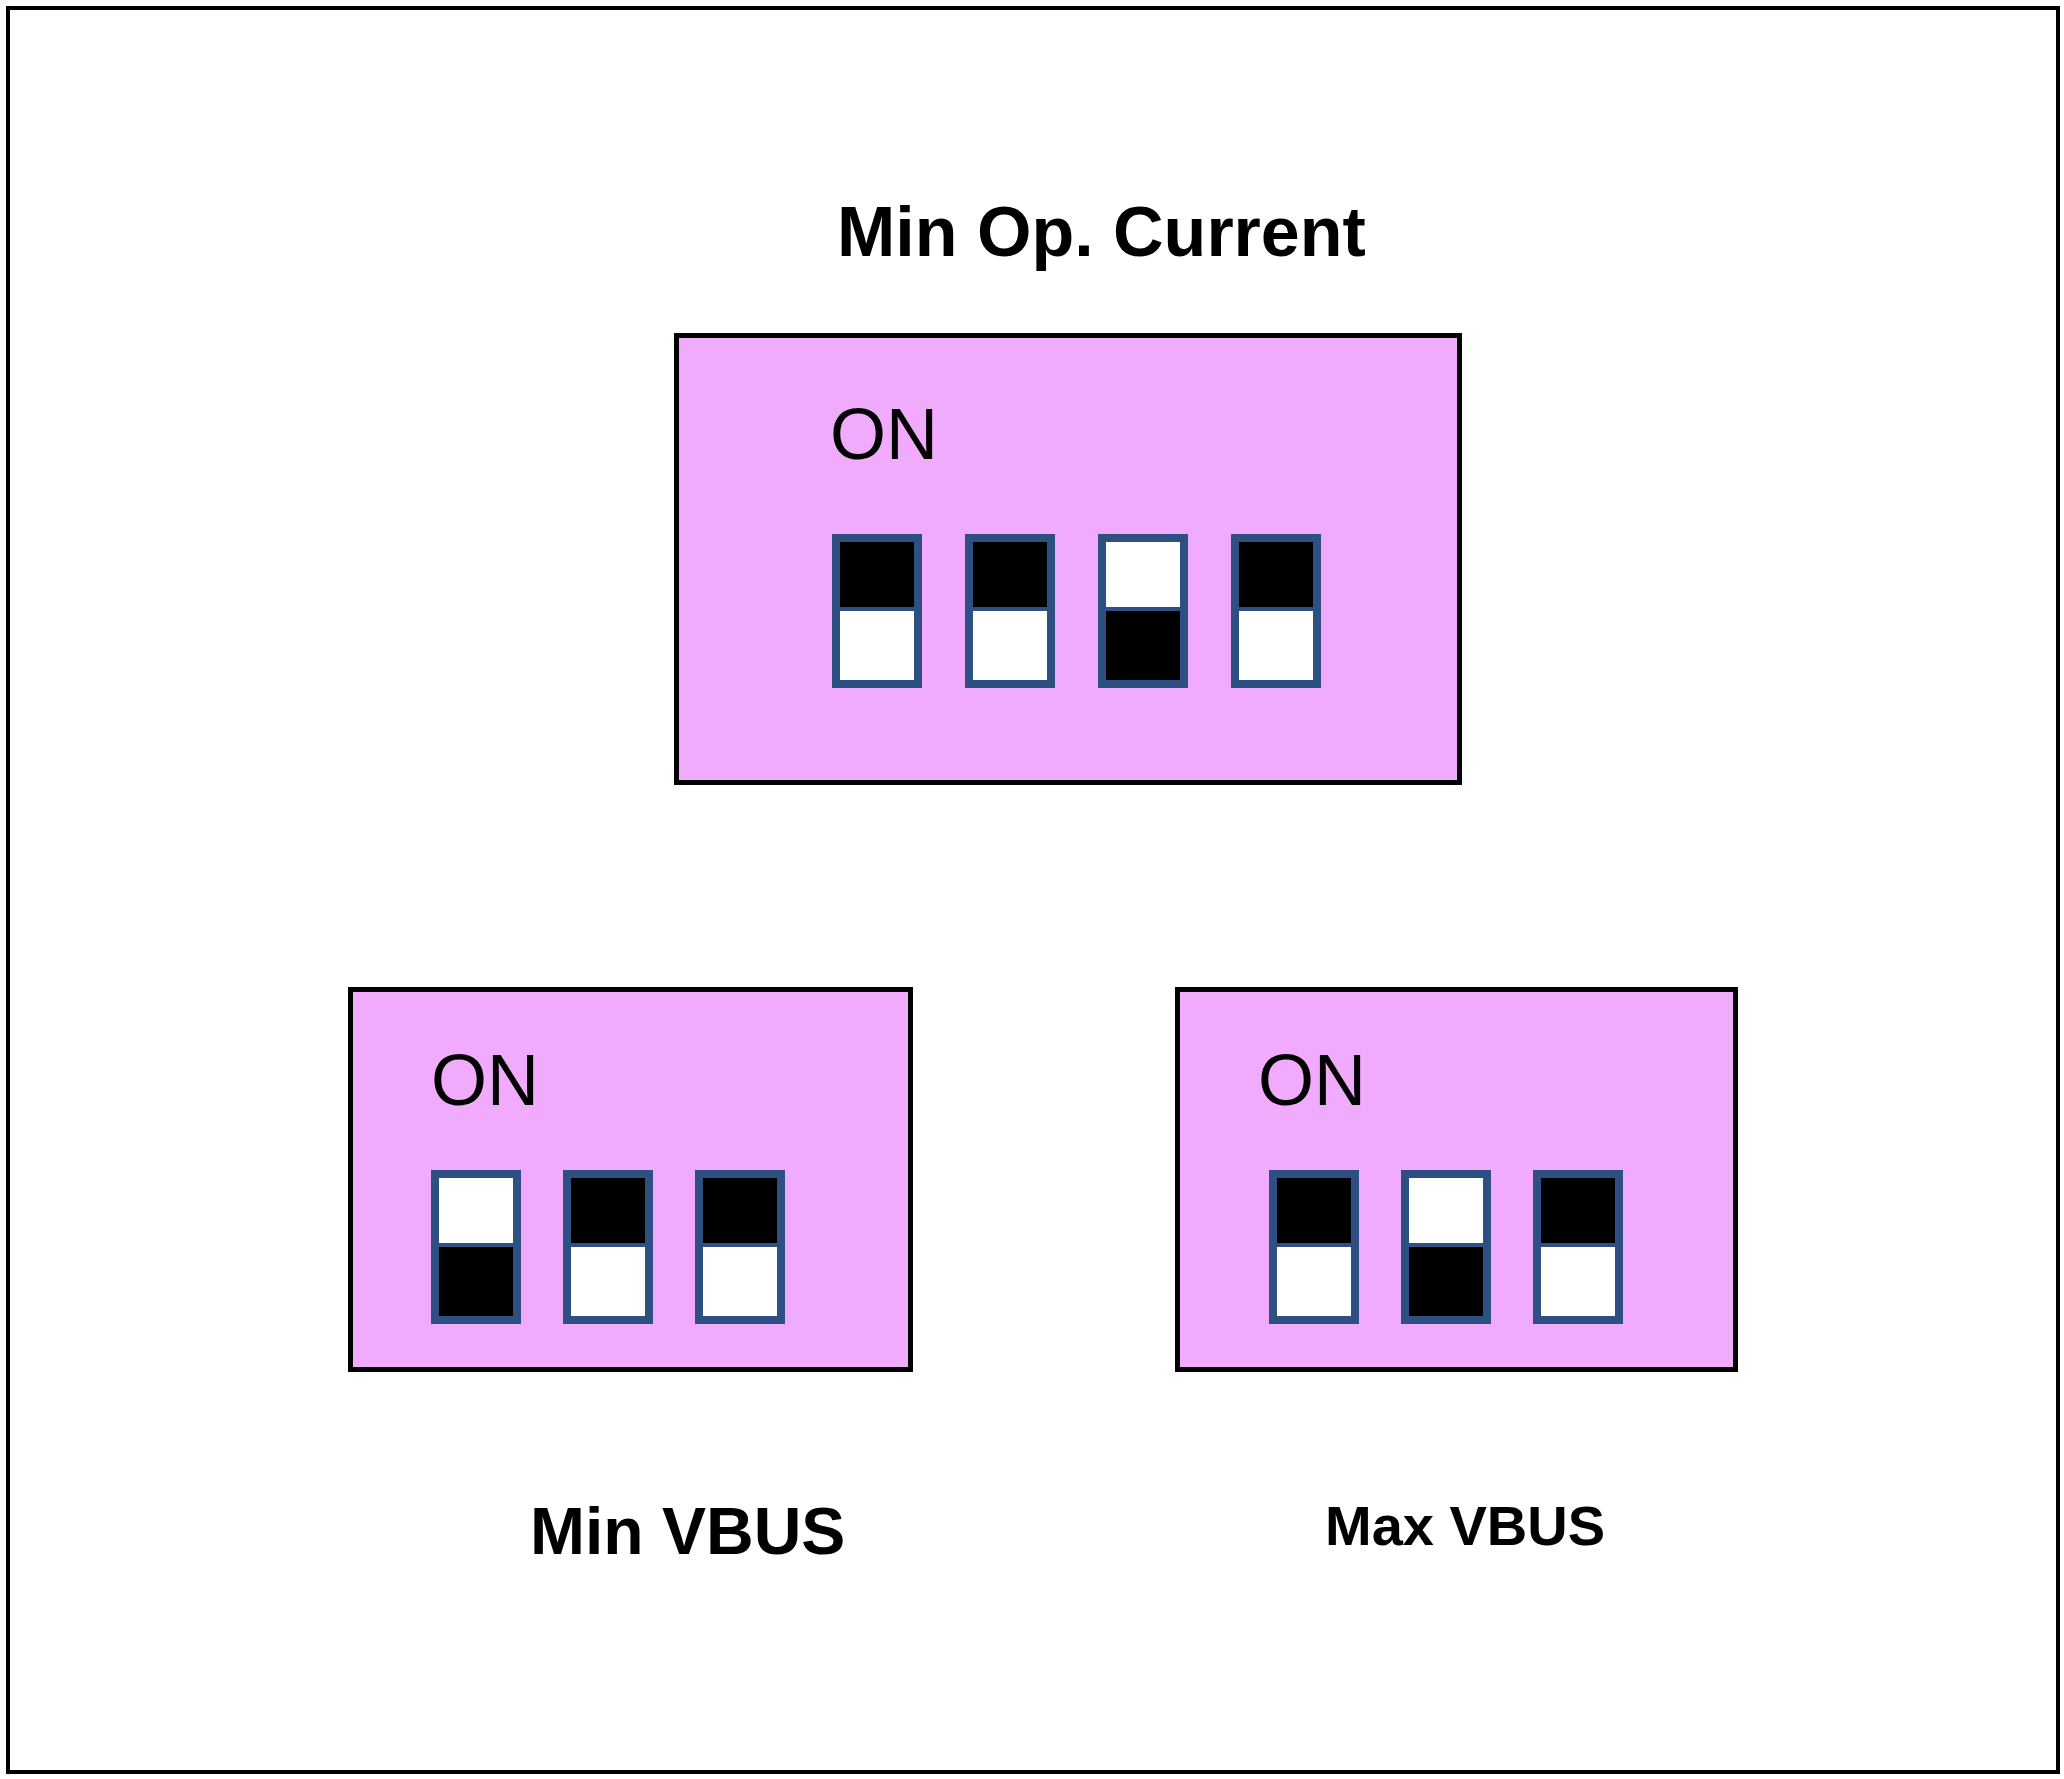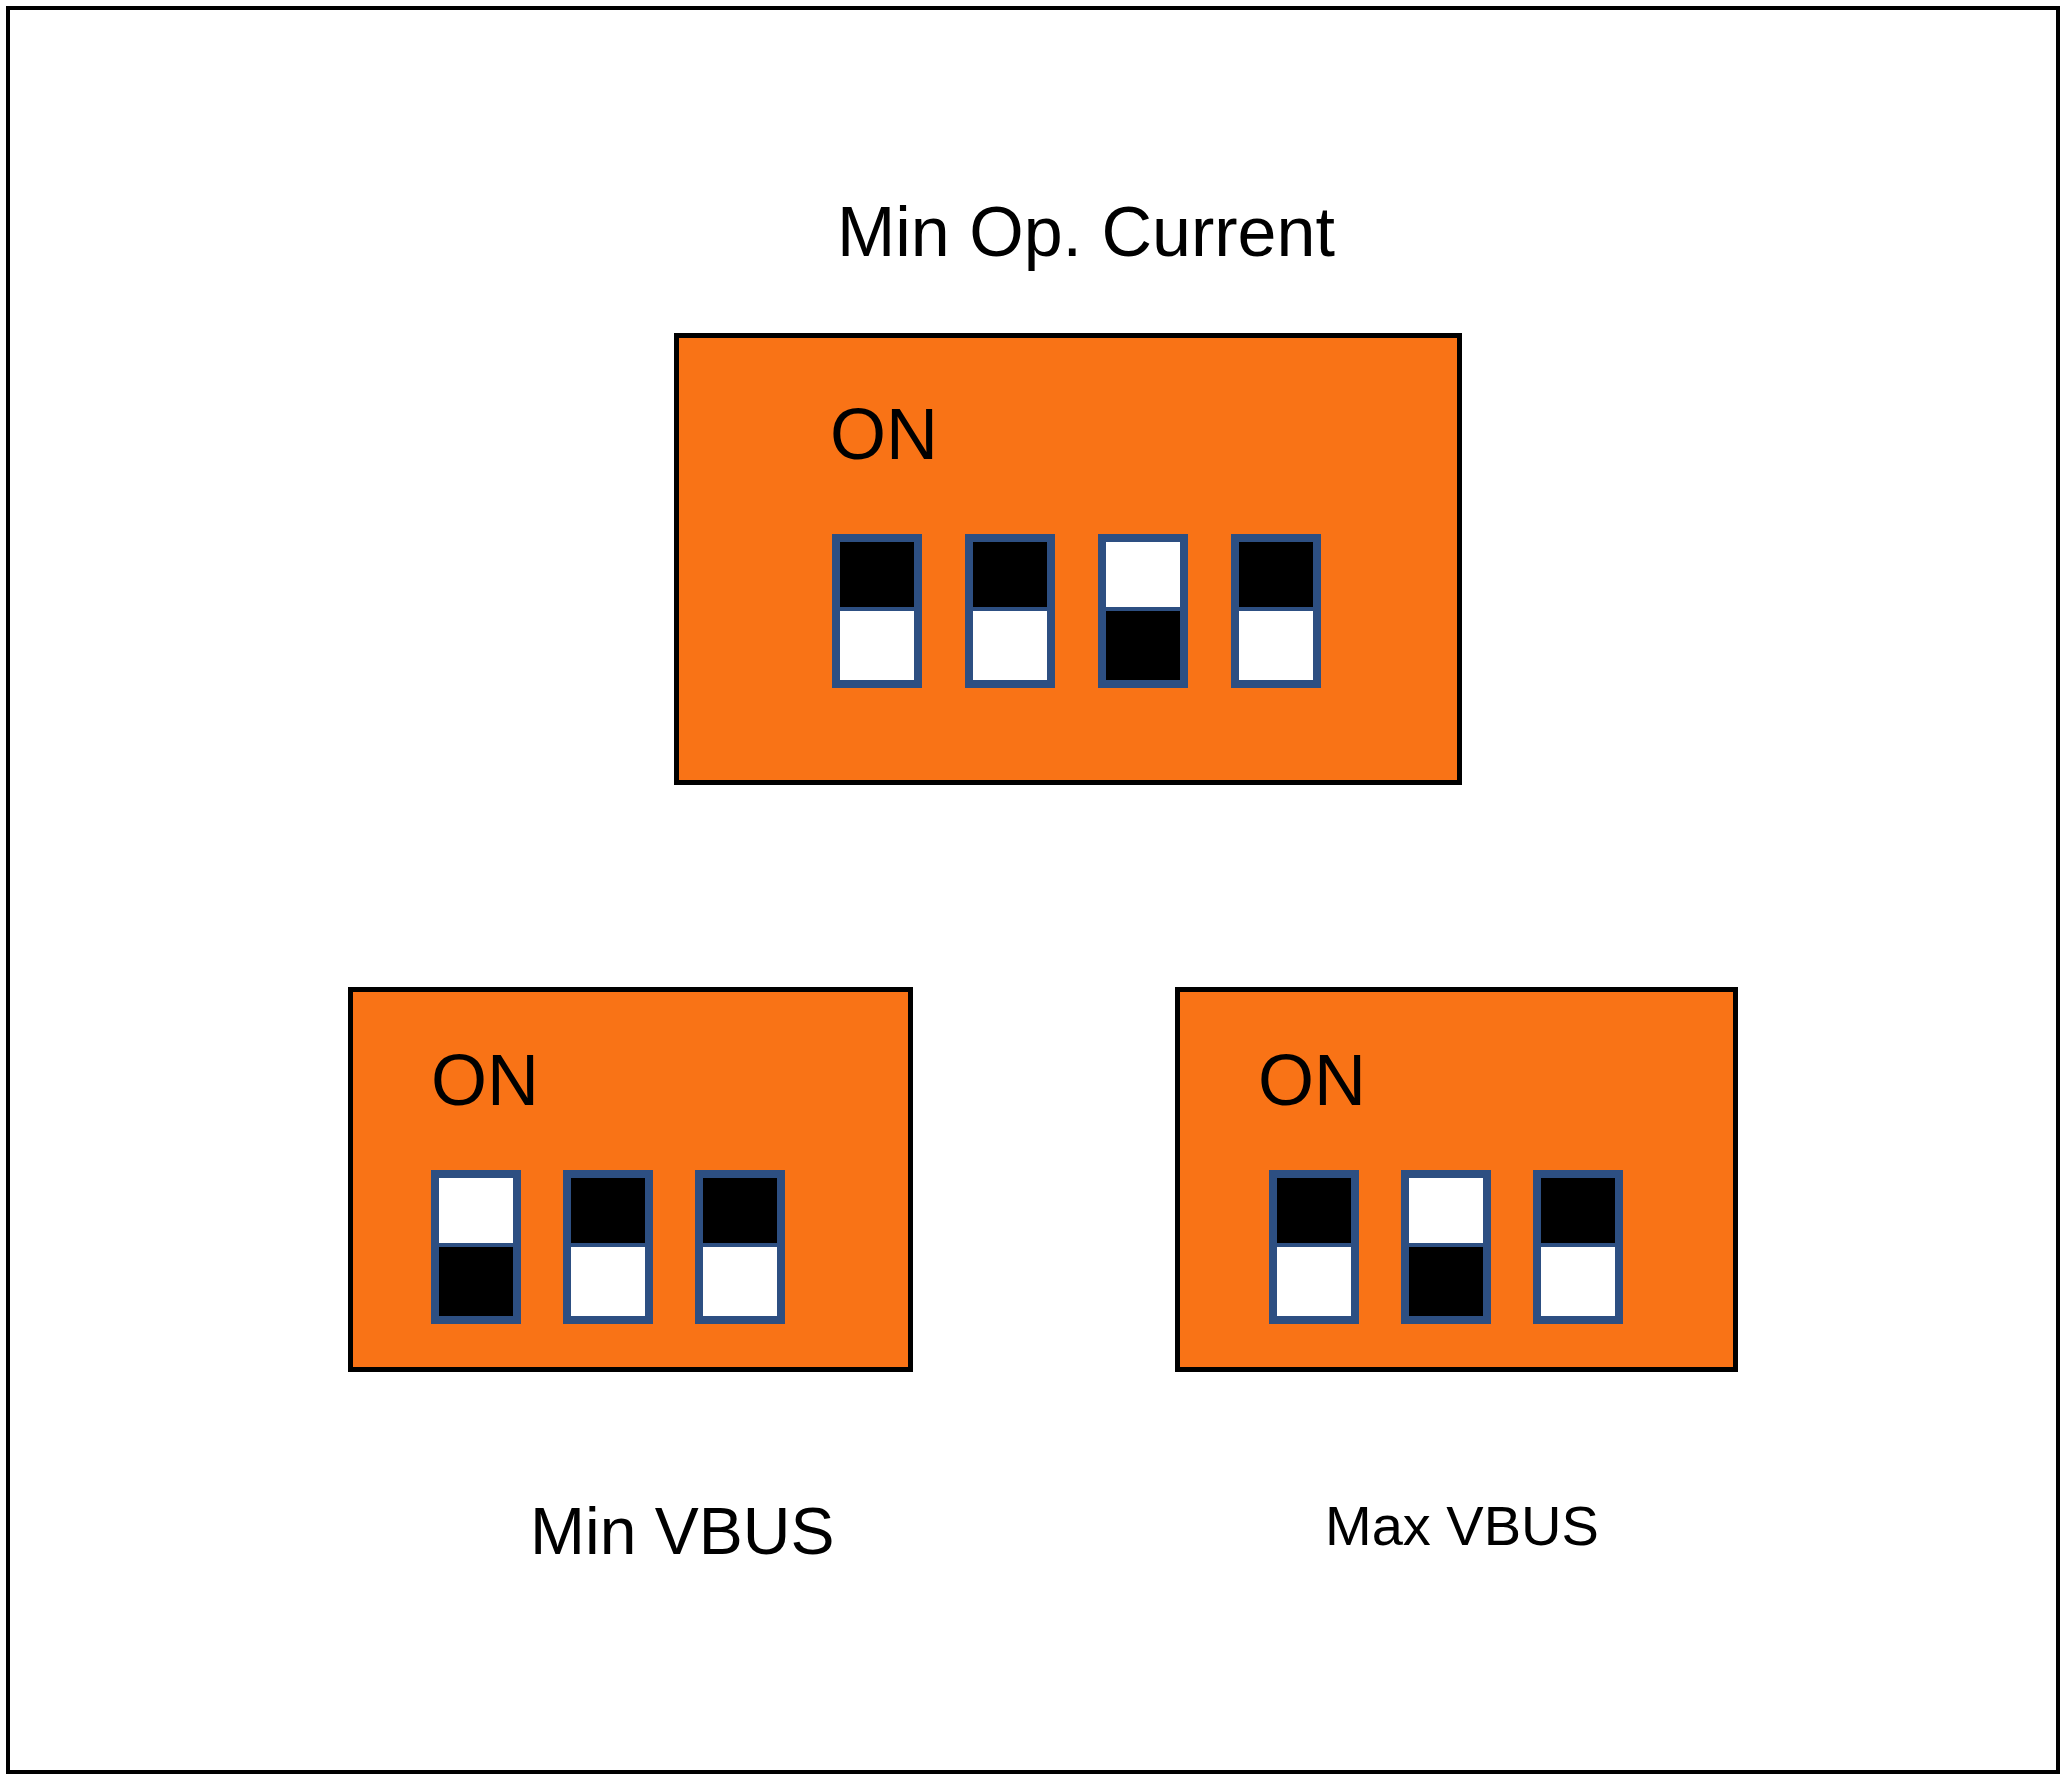--- a/index.html
+++ b/index.html
@@ -28,30 +28,30 @@
     width: 2054px;
     height: 1768px;
     border: 4.7px solid #000000;
     box-sizing: border-box;
   }
 
   
   .label {
     position: absolute;
     color: #000000;
-    font-weight: 400;
+    font-weight: 700;
     white-space: nowrap;
     line-height: 1;
   }
 
   
   .sw-box {
     position: absolute;
     border: 5.7px solid #000000;
-    background: #f97316;
+    background: #f0abfc;
     box-sizing: border-box;
   }
 
   
   .on-label {
     position: absolute;
     color: #000000;
     font-size: 72px;
     line-height: 1;
     white-space: nowrap;

